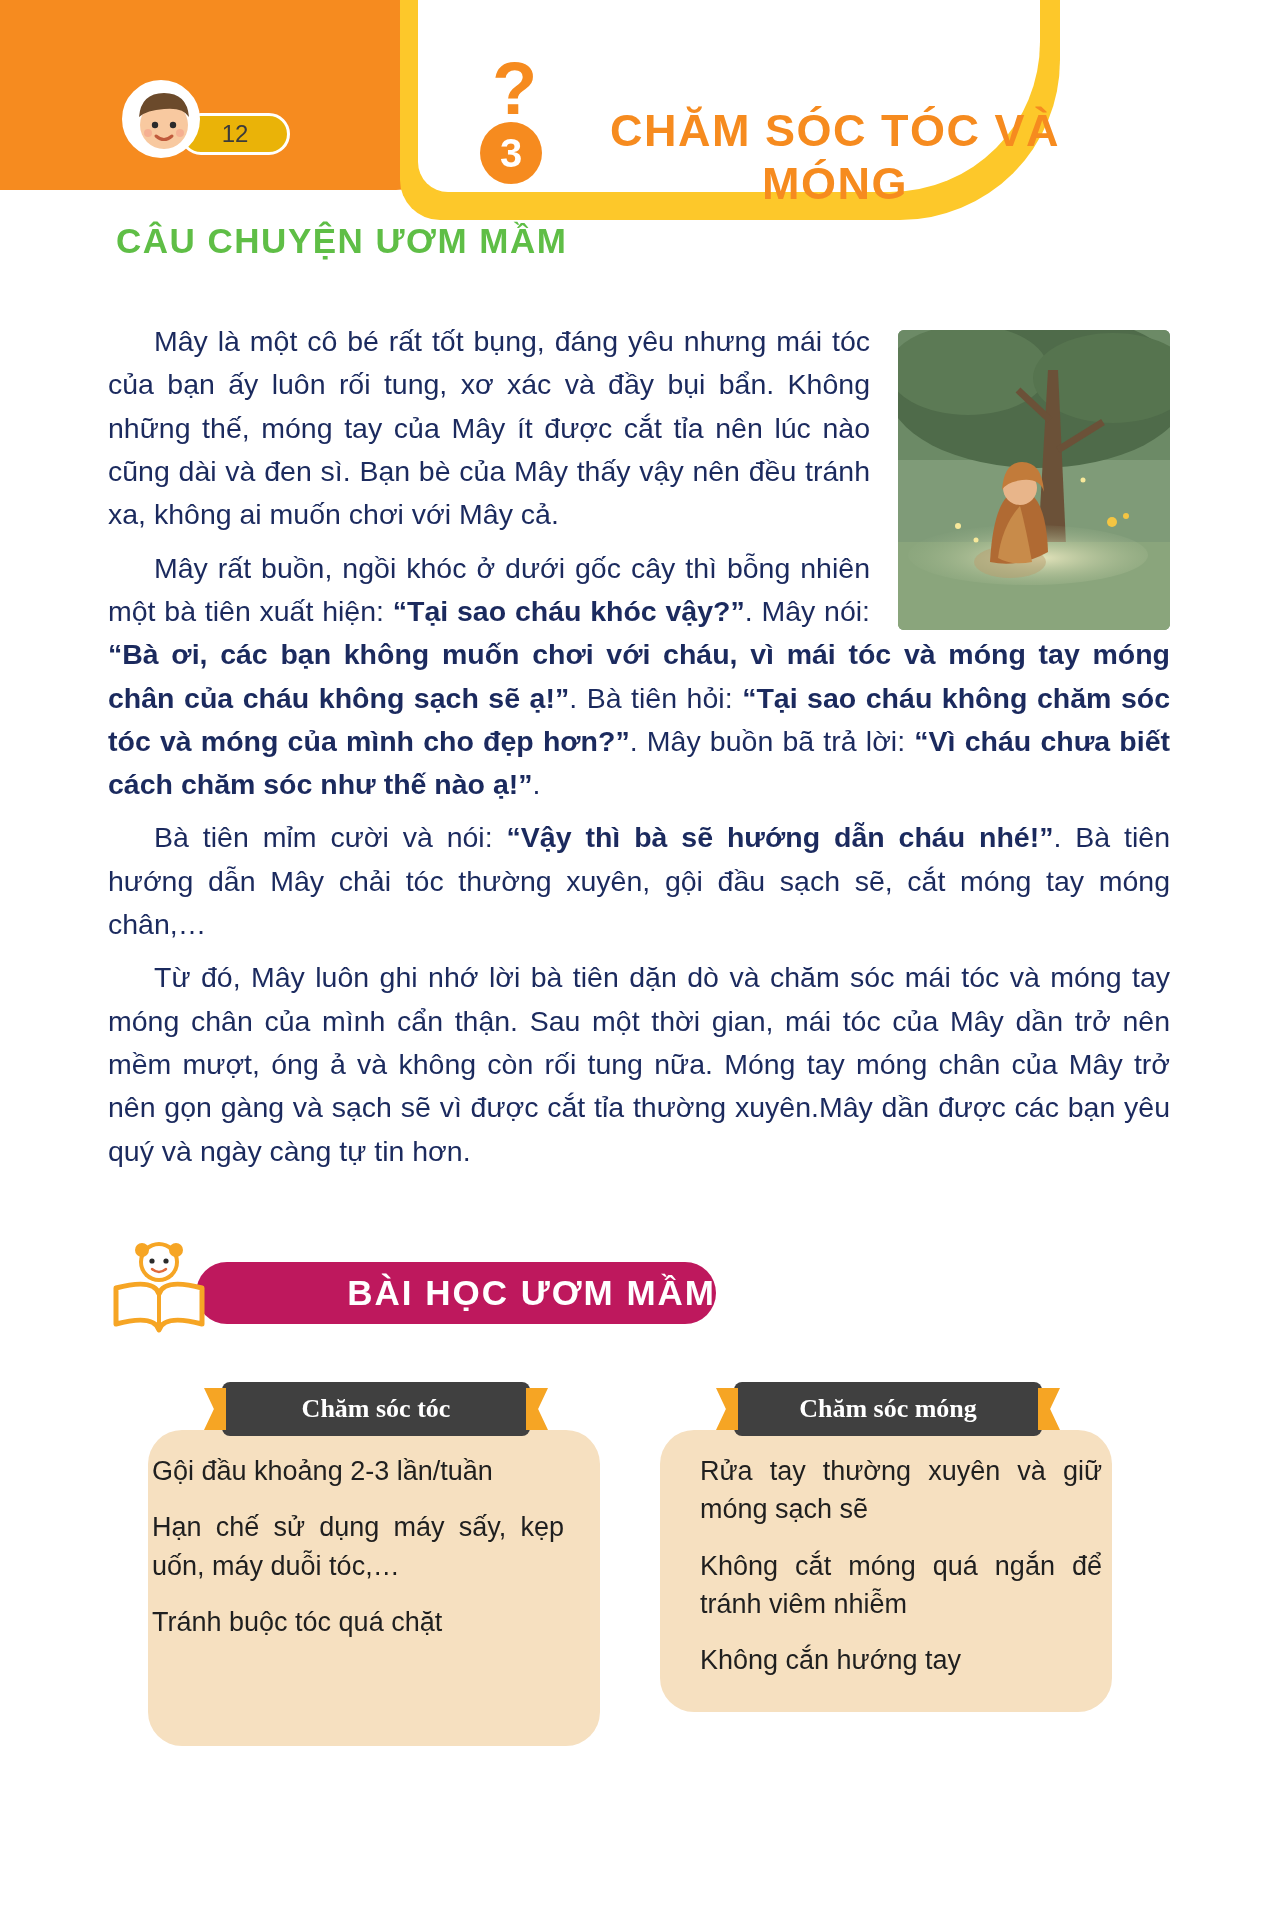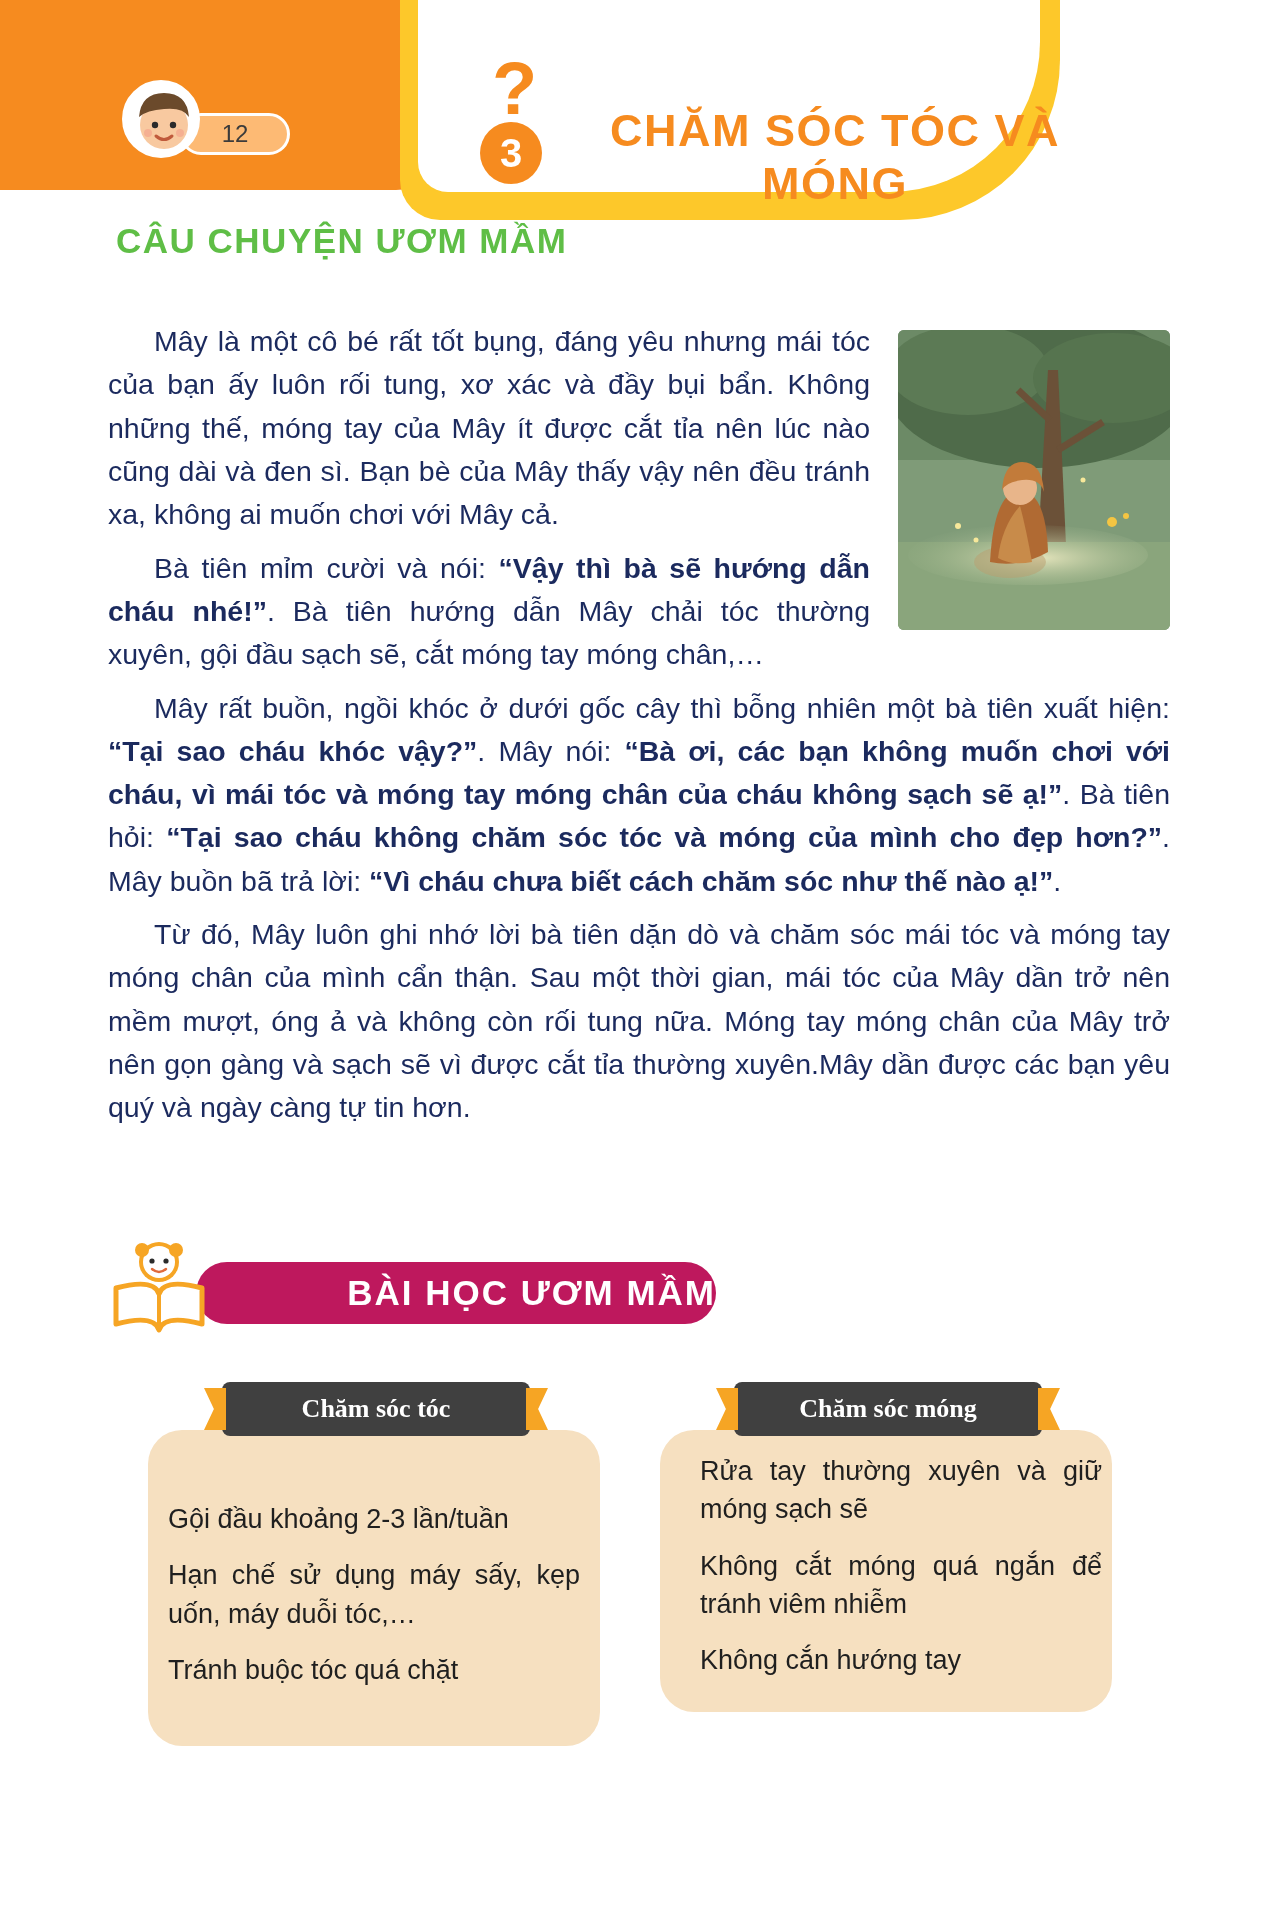--- a/index.html
+++ b/index.html
@@ -46,21 +46,21 @@
     overflow: hidden;
     z-index: 6;
   }
   .page-number-pill {
     position: absolute;
     top: 113px;
     left: 180px;
     width: 110px;
     height: 42px;
     border-radius: 21px;
-    background: #fdba74;
+    background: #eab308;
     border: 3px solid #ffffff;
     box-sizing: border-box;
     display: flex;
     align-items: center;
     justify-content: center;
     font-size: 24px;
     color: #3b3b3b;
     font-family: "Liberation Sans", sans-serif;
     z-index: 5;
   }
@@ -257,21 +257,21 @@
 
   .card-list {
     position: absolute;
     font-family: "Liberation Sans", sans-serif;
     font-size: 27px;
     line-height: 1.42;
     color: #1f1f1f;
     z-index: 6;
     text-align: justify;
   }
-  .card-list-left  { top: 1452px; left: 168px; width: 412px; margin-top: 48px; }
+  .card-list-left  { top: 1452px; left: 152px; width: 412px; }
   .card-list-right { top: 1452px; left: 700px; width: 402px; }
   .card-list div { margin-bottom: 18px; }
 </style>
 </head>
 <body>
 
 <div class="header-band"></div>
 <div class="header-band-2"></div>
 <div class="title-swoosh"></div>
 <div class="title-swoosh-inner"></div>
@@ -323,22 +323,22 @@
     <circle cx="228" cy="186" r="3" fill="#f4c542"></circle>
     <circle cx="60" cy="196" r="3" fill="#f7e89a"></circle>
     <circle cx="78" cy="210" r="2.5" fill="#f7e89a"></circle>
     <circle cx="185" cy="150" r="2.5" fill="#f7e89a"></circle>
   </svg>
 </div>
 
 <div class="story">
   <div class="float-spacer"></div>
   <p>Mây là một cô bé rất tốt bụng, đáng yêu nhưng mái tóc của bạn ấy luôn rối tung, xơ xác và đầy bụi bẩn. Không những thế, móng tay của Mây ít được cắt tỉa nên lúc nào cũng dài và đen sì. Bạn bè của Mây thấy vậy nên đều tránh xa, không ai muốn chơi với Mây cả.</p>
+  <p>Mây rất buồn, ngồi khóc ở dưới gốc cây thì bỗng nhiên một bà tiên xuất hiện: <b>“Tại sao cháu khóc vậy?”</b>. Mây nói: <b>“Bà ơi, các bạn không muốn chơi với cháu, vì mái tóc và móng tay móng chân của cháu không sạch sẽ ạ!”</b>. Bà tiên hỏi: <b>“Tại sao cháu không chăm sóc tóc và móng của mình cho đẹp hơn?”</b>. Mây buồn bã trả lời: <b>“Vì cháu chưa biết cách chăm sóc như thế nào ạ!”</b>.</p>
   <p>Bà tiên mỉm cười và nói: <b>“Vậy thì bà sẽ hướng dẫn cháu nhé!”</b>. Bà tiên hướng dẫn Mây chải tóc thường xuyên, gội đầu sạch sẽ, cắt móng tay móng chân,…</p>
-  <p>Mây rất buồn, ngồi khóc ở dưới gốc cây thì bỗng nhiên một bà tiên xuất hiện: <b>“Tại sao cháu khóc vậy?”</b>. Mây nói: <b>“Bà ơi, các bạn không muốn chơi với cháu, vì mái tóc và móng tay móng chân của cháu không sạch sẽ ạ!”</b>. Bà tiên hỏi: <b>“Tại sao cháu không chăm sóc tóc và móng của mình cho đẹp hơn?”</b>. Mây buồn bã trả lời: <b>“Vì cháu chưa biết cách chăm sóc như thế nào ạ!”</b>.</p>
   <p>Từ đó, Mây luôn ghi nhớ lời bà tiên dặn dò và chăm sóc mái tóc và móng tay móng chân của mình cẩn thận. Sau một thời gian, mái tóc của Mây dần trở nên mềm mượt, óng ả và không còn rối tung nữa. Móng tay móng chân của Mây trở nên gọn gàng và sạch sẽ vì được cắt tỉa thường xuyên.Mây dần được các bạn yêu quý và ngày càng tự tin hơn.</p>
 </div>
 
 <div class="book-icon">
   <svg viewBox="0 0 110 105" width="110" height="105">
     <circle cx="55" cy="30" r="20" fill="#F6A524"></circle>
     <circle cx="55" cy="30" r="16" fill="#ffffff"></circle>
     <circle cx="38" cy="18" r="7" fill="#F6A524"></circle>
     <circle cx="72" cy="18" r="7" fill="#F6A524"></circle>
     <circle cx="48" cy="29" r="2.6" fill="#2b2b2b"></circle>

